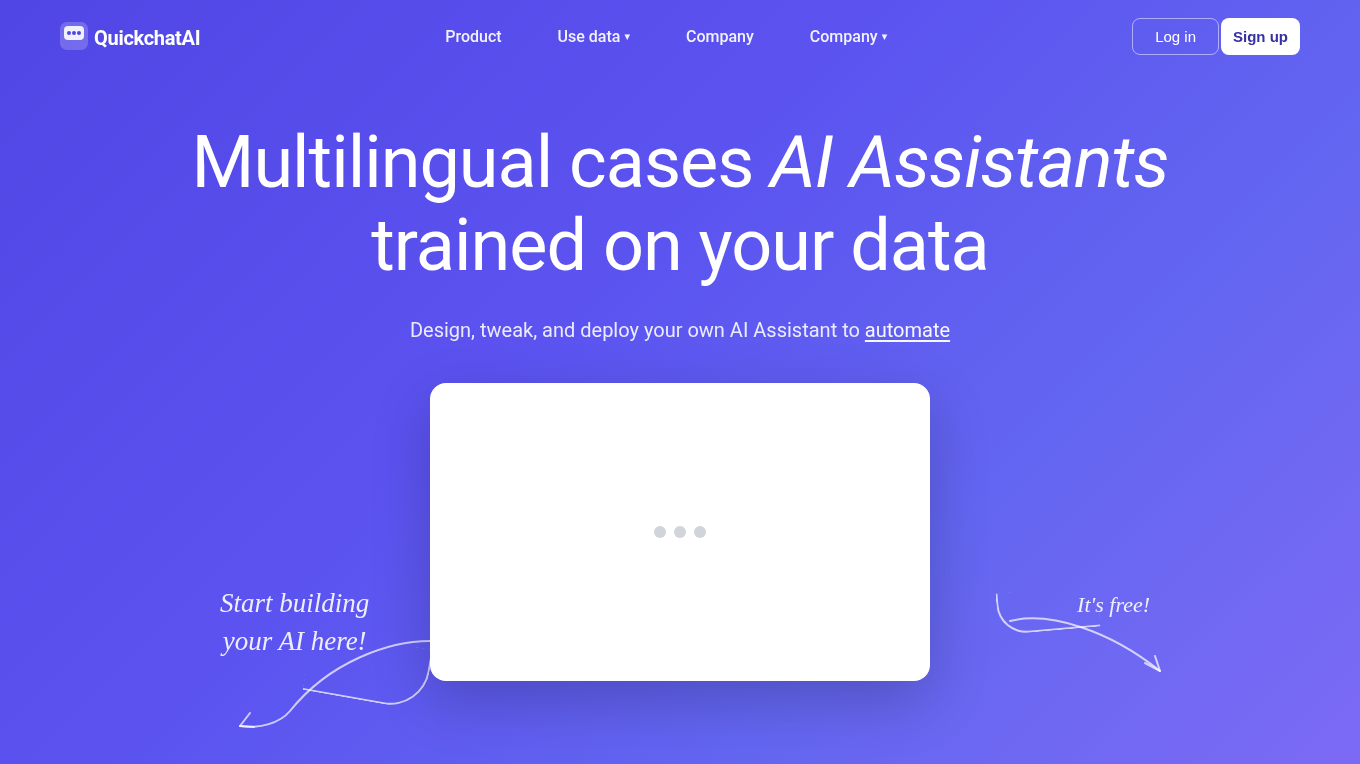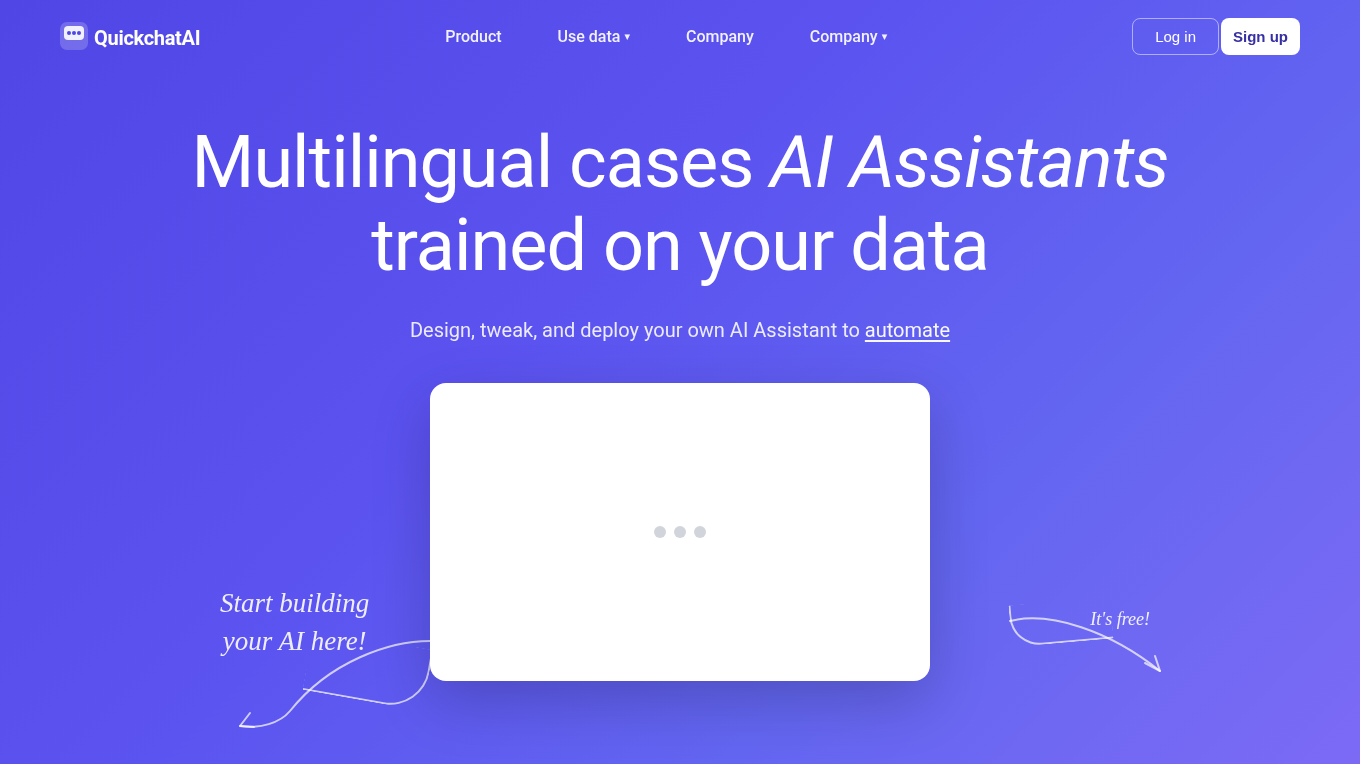--- a/index.html
+++ b/index.html
@@ -189,23 +189,23 @@
       height: 60px;
       border-bottom: 2px solid rgba(255,255,255,0.7);
       border-right: 2px solid rgba(255,255,255,0.7);
       border-radius: 0 0 40px 0;
       transform: rotate(10deg);
     }
 
     .annotation-right {
       position: absolute;
       right: -220px;
-      bottom: 48px;
+      bottom: 60px;
       color: rgba(255,255,255,0.9);
-      font-size: 18px;
+      font-size: 22px;
       font-style: italic;
       line-height: 1.4;
       font-family: 'Comic Sans MS', 'Chalkboard SE', cursive;
       white-space: nowrap;
     }
 
     .annotation-right::before {
       content: '';
       display: block;
       position: absolute;

